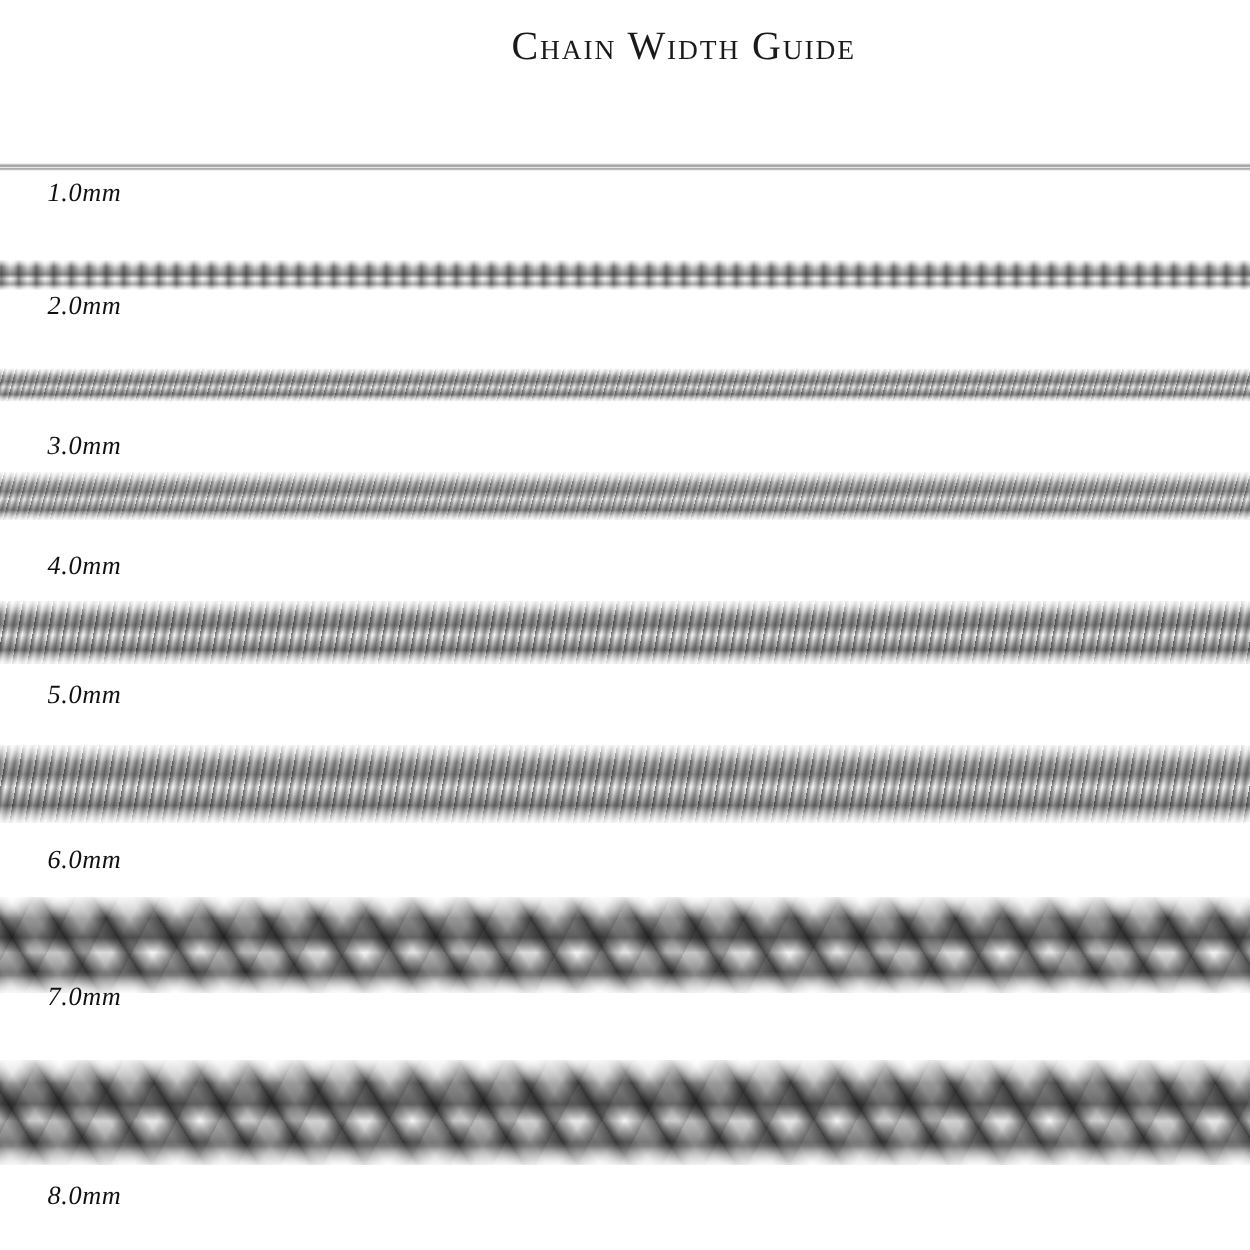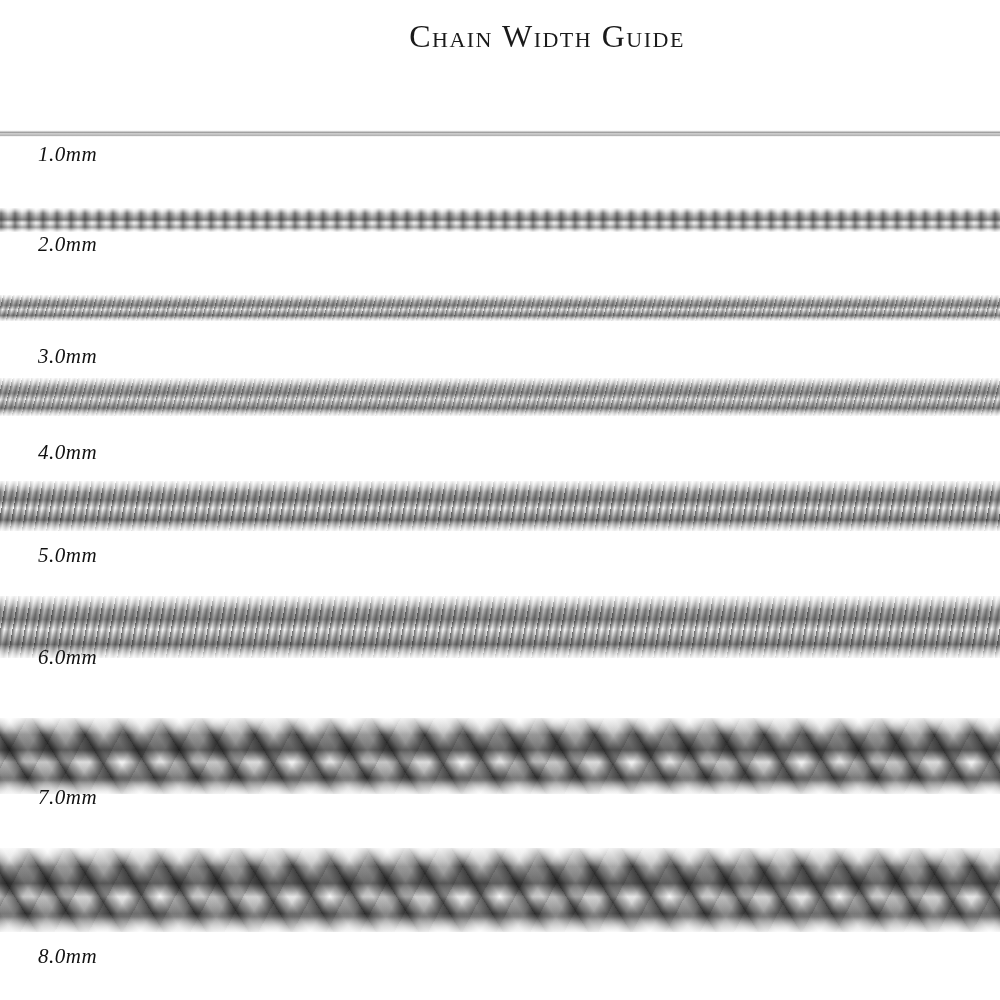--- a/index.html
+++ b/index.html
@@ -168,21 +168,21 @@
   <div class="chain-strip m-snake-wide" style="top:481px; height:50px;">
     <div class="edge-shade"></div>
   </div>
   <div class="chain-label" style="top:543px;text-align:center;">5.0mm</div>
 </div>
 
 <div class="chain-row">
   <div class="chain-strip m-snake-wide" style="top:596px; height:62px;">
     <div class="edge-shade"></div>
   </div>
-  <div class="chain-label" style="top:645px;">6.0mm</div>
+  <div class="chain-label" style="top:675px;">6.0mm</div>
 </div>
 
 <div class="chain-row">
   <div class="chain-strip m-rope" style="top:718px; height:76px;">
     <div class="edge-shade"></div>
   </div>
   <div class="chain-label" style="top:785px;">7.0mm</div>
 </div>
 
 <div class="chain-row">

